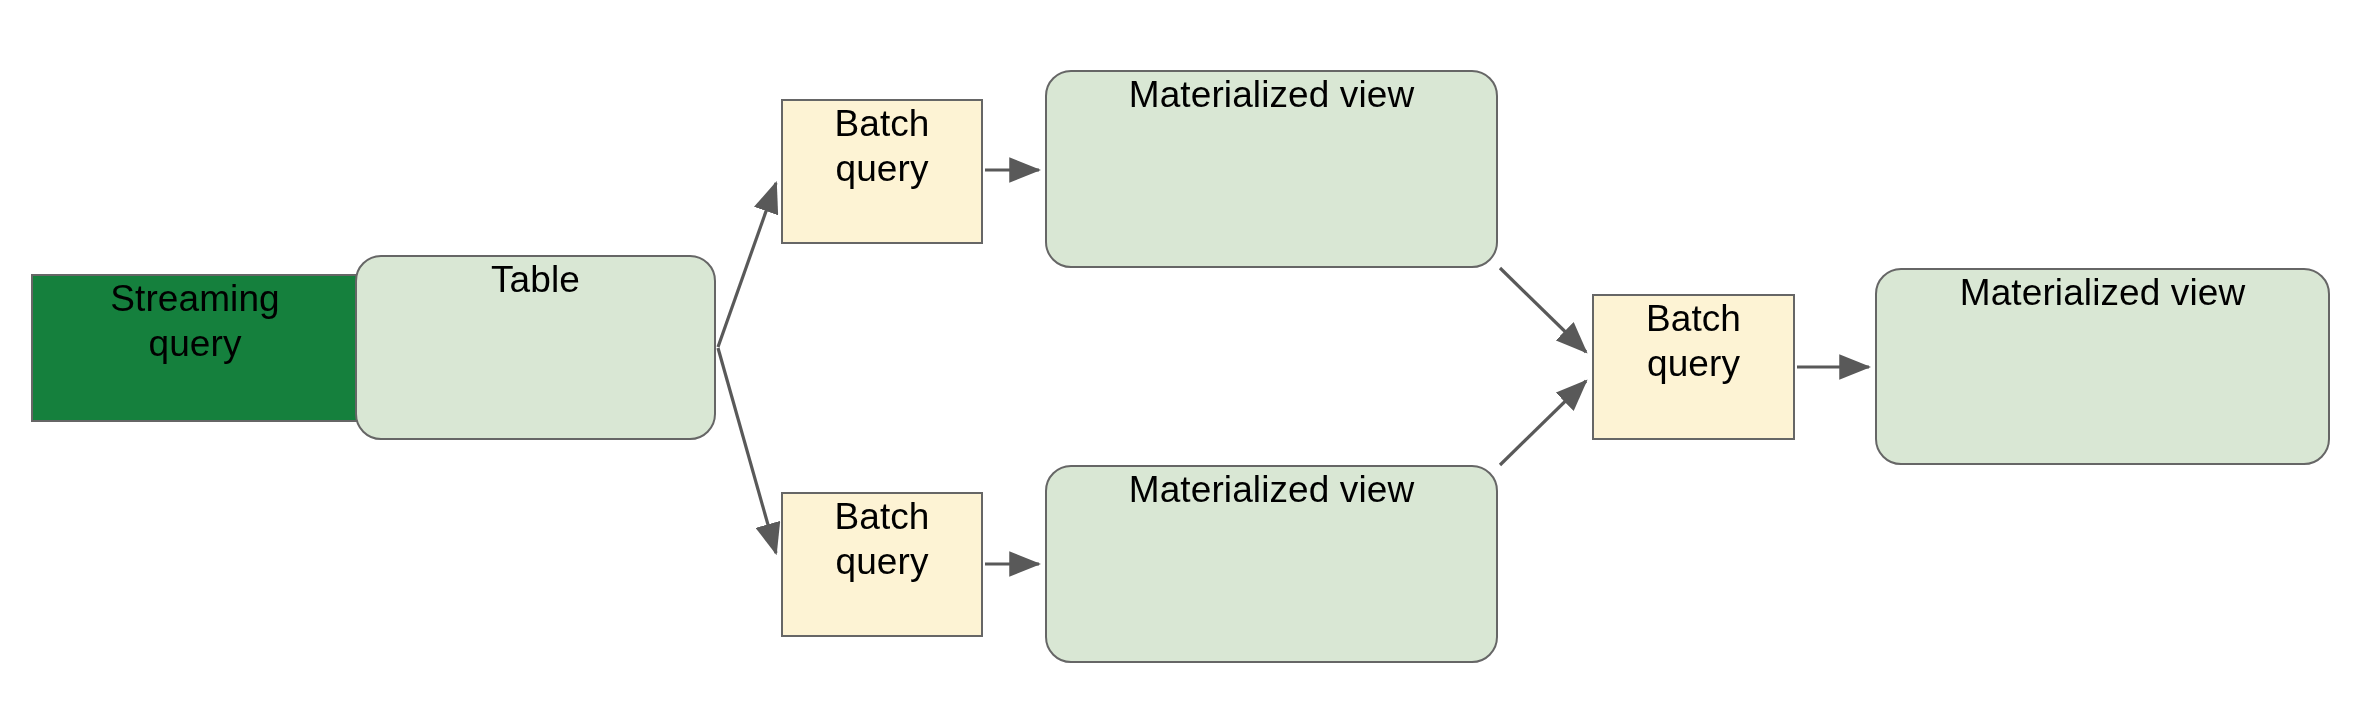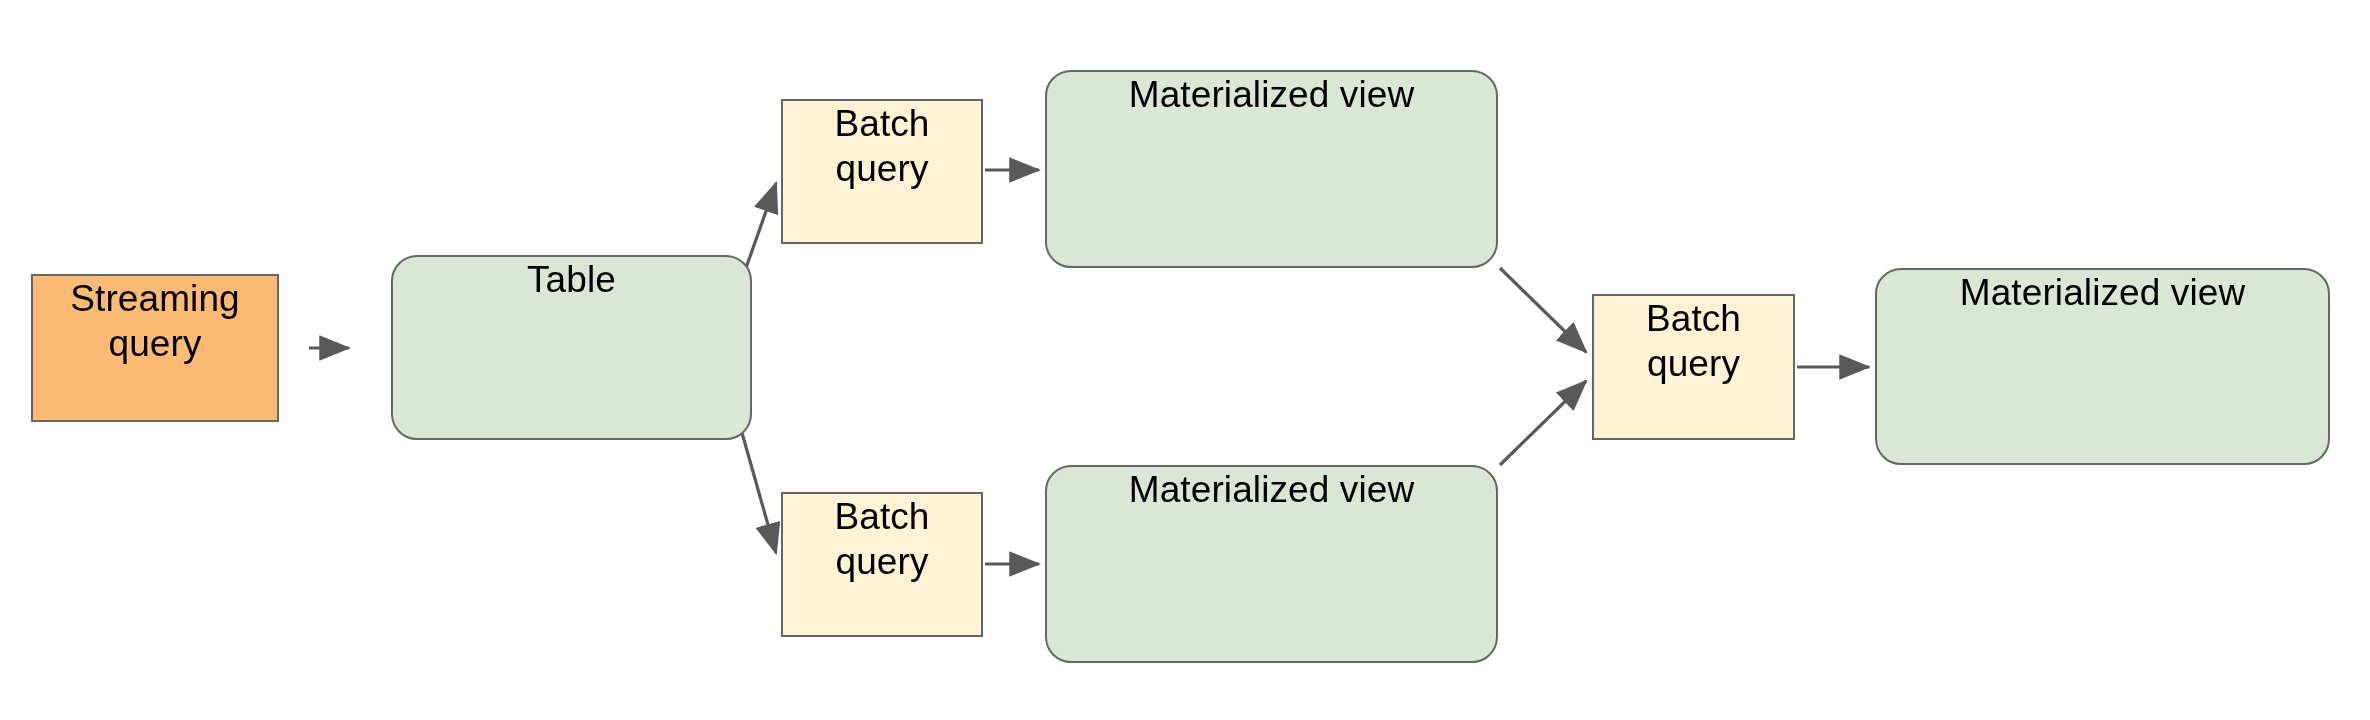--- a/index.html
+++ b/index.html
@@ -71,26 +71,26 @@
       <path d="M 718 347 L 776 183"></path>
       <path d="M 718 348 L 776 553"></path>
       <path d="M 985 170 L 1039 170"></path>
       <path d="M 985 564 L 1039 564"></path>
       <path d="M 1500 268 L 1586 352"></path>
       <path d="M 1500 465 L 1586 381"></path>
       <path d="M 1797 367 L 1869 367"></path>
     </g>
   </svg>
 
-  <div class="node node-process" style="left: 31px; top: 274px; width: 248px; height: 148px; background: #fdba74; border-color: rgb(102, 102, 102); color: rgb(0, 0, 0);">
+  <div class="node node-process" style="left: 31px; top: 274px; width: 328px; height: 148px; background: #15803d; border-color: rgb(102, 102, 102); color: rgb(0, 0, 0);">
     <span class="node-label">Streaming
 query</span>
   </div>
 
-  <div class="node node-store" style="left: 355px; top: 255px; width: 361px; height: 185px; background: rgb(217, 231, 212); border-color: rgb(102, 102, 102); color: rgb(0, 0, 0); margin-left: 36px;">
+  <div class="node node-store" style="left: 355px; top: 255px; width: 361px; height: 185px; background: rgb(217, 231, 212); border-color: rgb(102, 102, 102); color: rgb(0, 0, 0);">
     <span class="node-label">Table</span>
   </div>
 
   <div class="node node-process" style="left: 781px; top: 99px; width: 202px; height: 145px; background: rgb(253, 243, 212); border-color: rgb(102, 102, 102); color: rgb(0, 0, 0);">
     <span class="node-label">Batch
 query</span>
   </div>
 
   <div class="node node-store" style="left: 1045px; top: 70px; width: 453px; height: 198px; background: rgb(217, 231, 212); border-color: rgb(102, 102, 102); color: rgb(0, 0, 0);">
     <span class="node-label">Materialized view</span>

